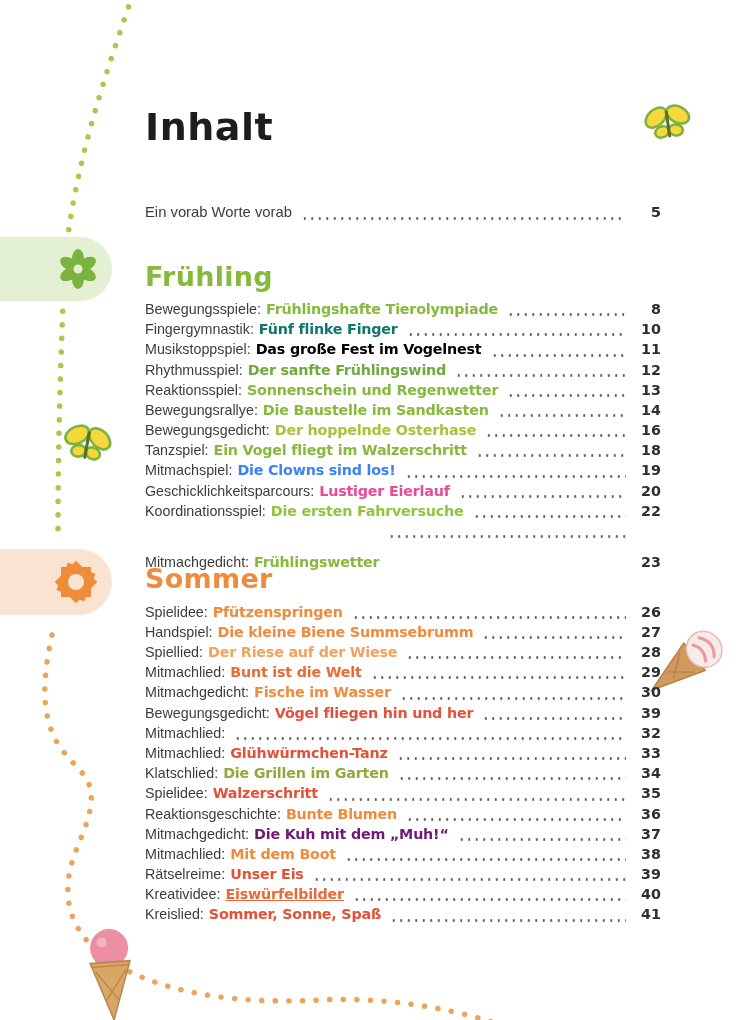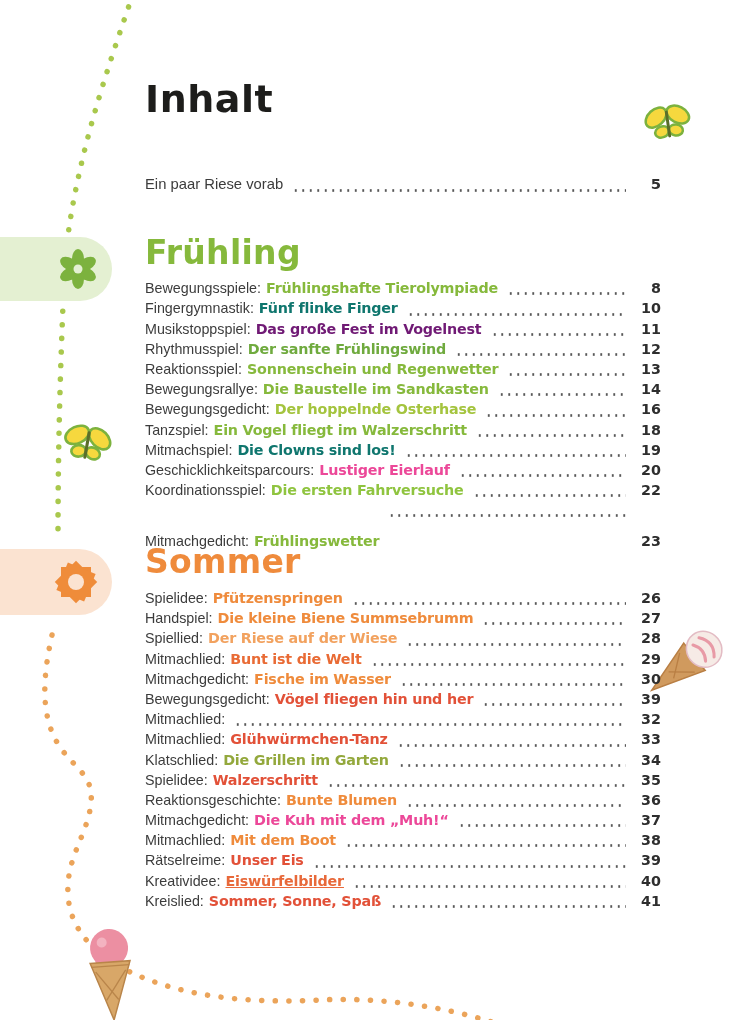--- a/index.html
+++ b/index.html
@@ -11,38 +11,38 @@
 
   
   .tab{position:absolute;left:0;width:112px;}
   .tab-green{top:237px;height:64px;background:#e4f0d2;border-radius:0 32px 32px 0;}
   .tab-orange{top:549px;height:66px;background:#fbe3d1;border-radius:0 33px 33px 0;}
   .tab svg{position:absolute;}
 
   .deco{position:absolute;}
 
   
-  .content{position:absolute;left:145px;top:77px;width:516px;}
+  .content{position:absolute;left:145px;top:105px;width:516px;}
   .page-title{font-family:"DejaVu Sans",sans-serif;font-weight:800;font-size:38px;
               color:#1d1d1b;margin:0;letter-spacing:.5px;line-height:1.2;}
 
   .row{display:flex;align-items:baseline;height:20.2px;font-size:14.3px;color:#3c3c3c;}
   .intro-row{margin-top:52px;height:22px;font-size:14.8px;}
   .cat{white-space:pre;}
   .entry-title{font-family:"DejaVu Sans",sans-serif;font-weight:700;margin-left:5px;
                white-space:pre;letter-spacing:-.2px;}
   .leader{flex:1;align-self:flex-end;margin:0 7px 5px 9px;height:3px;
           background-image:radial-gradient(circle,#585858 1.05px,rgba(0,0,0,0) 1.35px);
           background-size:7.5px 3px;background-repeat:repeat-x;background-position:0 50%;}
   .pagenum{min-width:28px;text-align:right;font-weight:700;
            font-family:"DejaVu Sans",sans-serif;color:#2e2e2e;}
 
   .section{margin-top:36px;}
   .section + .section{margin-top:20px;}
-  .section-title{font-family:"DejaVu Sans",sans-serif;font-weight:800;font-size:33px;
+  .section-title{font-family:"DejaVu Sans",sans-serif;font-weight:800;font-size:27px;
                  margin:0;line-height:1.2;letter-spacing:.3px;}
   .entries{margin-top:8px;}
 </style>
 </head>
 <body>
 
 <div class="page">
 
   <svg class="dots-svg" viewBox="0 0 744 1020">
     <path d="M 133 -6 C 112 55, 92 115, 80 170 C 72 205, 66 240, 64 280 C 62 330, 58 420, 58 535" fill="none" stroke="#a9c84d" stroke-width="5.5" stroke-linecap="round" stroke-dasharray="0.1 13.5"></path>
@@ -110,21 +110,21 @@
     <polygon points="12,34 52,34 32,92" fill="#d8a768" stroke="#b9854a" stroke-width="1.5"></polygon>
     <line x1="17" y1="43" x2="38" y2="72" stroke="#b9854a" stroke-width="1.3"></line>
     <line x1="47" y1="43" x2="26" y2="72" stroke="#b9854a" stroke-width="1.3"></line>
     <line x1="13" y1="38" x2="51" y2="38" stroke="#b9854a" stroke-width="1.3"></line>
   </svg>
 
   <div class="content">
     <h1 class="page-title">Inhalt</h1>
 
     <div class="row intro-row">
-      <span class="cat">Ein paar Riese vorab</span>
+      <span class="cat">Ein vorab Worte vorab</span>
       <span class="leader"></span>
       <span class="pagenum">5</span>
     </div>
 
     <div id="sections-root">
   <div class="section">
     <h2 class="section-title" style="color: rgb(134, 185, 60);">Frühling</h2>
     <div class="entries">
   <div class="row">
     <span class="cat">Bewegungsspiele:</span>
@@ -135,21 +135,21 @@
 
   <div class="row">
     <span class="cat">Fingergymnastik:</span>
     <span class="entry-title" style="color: #0f766e;">Fünf flinke Finger</span>
     <span class="leader"></span>
     <span class="pagenum">10</span>
   </div>
 
   <div class="row">
     <span class="cat">Musikstoppspiel:</span>
-    <span class="entry-title" style="color: #701a75;">Das große Fest im Vogelnest</span>
+    <span class="entry-title" style="color: #000000;">Das große Fest im Vogelnest</span>
     <span class="leader"></span>
     <span class="pagenum">11</span>
   </div>
 
   <div class="row">
     <span class="cat">Rhythmusspiel:</span>
     <span class="entry-title" style="color: rgb(111, 170, 62);">Der sanfte Frühlingswind</span>
     <span class="leader"></span>
     <span class="pagenum">12</span>
   </div>
@@ -177,21 +177,21 @@
 
   <div class="row">
     <span class="cat">Tanzspiel:</span>
     <span class="entry-title" style="color: rgb(134, 185, 60);">Ein Vogel fliegt im Walzerschritt</span>
     <span class="leader"></span>
     <span class="pagenum">18</span>
   </div>
 
   <div class="row">
     <span class="cat">Mitmachspiel:</span>
-    <span class="entry-title" style="color: #0f766e;">Die Clowns sind los!</span>
+    <span class="entry-title" style="color: #3b82f6;">Die Clowns sind los!</span>
     <span class="leader"></span>
     <span class="pagenum">19</span>
   </div>
 
   <div class="row">
     <span class="cat">Geschicklichkeitsparcours:</span>
     <span class="entry-title" style="color: #ec4899;">Lustiger Eierlauf</span>
     <span class="leader"></span>
     <span class="pagenum">20</span>
   </div>
@@ -286,21 +286,21 @@
 
   <div class="row">
     <span class="cat">Reaktionsgeschichte:</span>
     <span class="entry-title" style="color: rgb(239, 139, 60);">Bunte Blumen</span>
     <span class="leader"></span>
     <span class="pagenum">36</span>
   </div>
 
   <div class="row">
     <span class="cat">Mitmachgedicht:</span>
-    <span class="entry-title" style="color: #ec4899;">Die Kuh mit dem „Muh!“</span>
+    <span class="entry-title" style="color: #701a75;">Die Kuh mit dem „Muh!“</span>
     <span class="leader"></span>
     <span class="pagenum">37</span>
   </div>
 
   <div class="row">
     <span class="cat">Mitmachlied:</span>
     <span class="entry-title" style="color: rgb(239, 139, 60);">Mit dem Boot</span>
     <span class="leader"></span>
     <span class="pagenum">38</span>
   </div>

